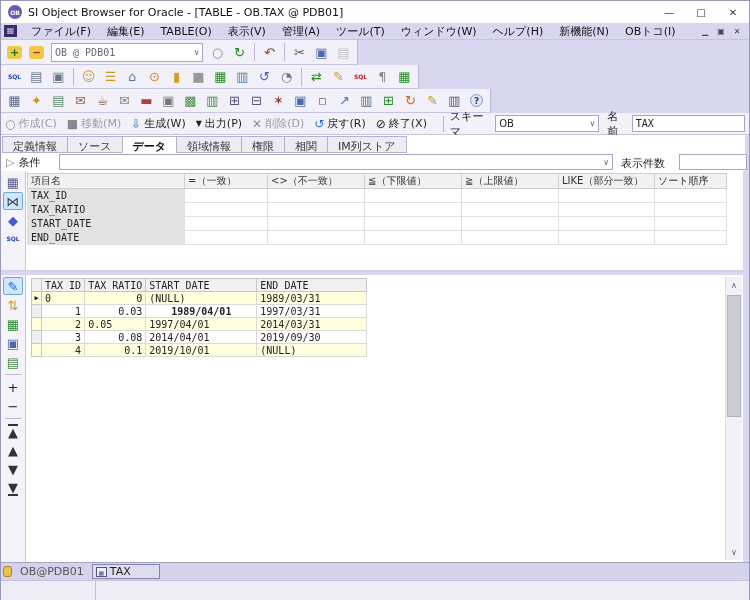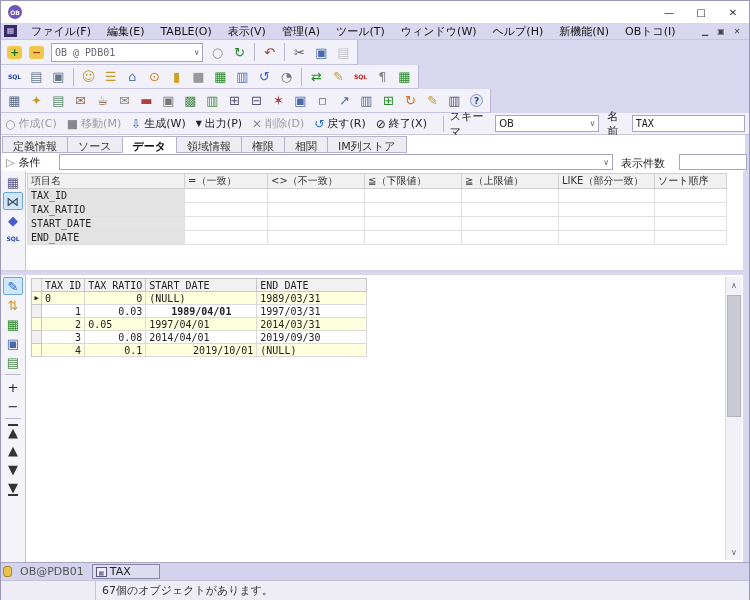--- a/index.html
+++ b/index.html
@@ -105,20 +105,21 @@
   .status-pane1 { width:95px; height:100%; border-right:1px solid #c4c2da; }
   .status-msg { padding-left:6px; color:#333; }
 </style>
 </head>
 <body>
 
 <div class="window">
 
   <div class="titlebar">
     <div class="app-icon">OB</div>
+    <div class="title-text">SI Object Browser for Oracle - [TABLE - OB.TAX @ PDB01]</div>
     <div class="win-controls">
       <div class="win-btn">—</div>
       <div class="win-btn">□</div>
       <div class="win-btn">✕</div>
     </div>
   </div>
 
   <div class="menubar">
     <div class="mdi-child-icon">▦</div>
     <div class="menu-item">ファイル(F)</div>
@@ -517,21 +518,21 @@
             <td style="text-align: center;"></td>
             <td style="text-align: right;">3</td>
             <td style="text-align: right;">0.08</td>
             <td style="text-align: left;">2014/04/01</td>
             <td style="text-align: left;">2019/09/30</td>
           </tr>
           <tr>
             <td style="text-align: center;"></td>
             <td style="text-align: right;">4</td>
             <td style="text-align: right;">0.1</td>
-            <td style="text-align: right;">2019/10/01</td>
+            <td style="text-align: left;">2019/10/01</td>
             <td style="text-align: left;">(NULL)</td>
           </tr>
         </tbody>
       </table>
     <div class="vscroll">
       <div class="vs-btn vs-up">∧</div>
       <div class="vs-thumb"></div>
       <div class="vs-btn vs-down">∨</div>
     </div>
   </div>
@@ -542,16 +543,15 @@
       <span>OB@PDB01</span>
     </div>
     <div class="obj-tab">
       <span class="grid-ic">▦</span>
       <span>TAX</span>
     </div>
   </div>
 
   <div class="statusbar">
     <div class="status-pane1"></div>
-    <div class="status-msg">67個のオブジェクトがあります。</div>
   </div>
 
 </div>
 
 </body></html>

